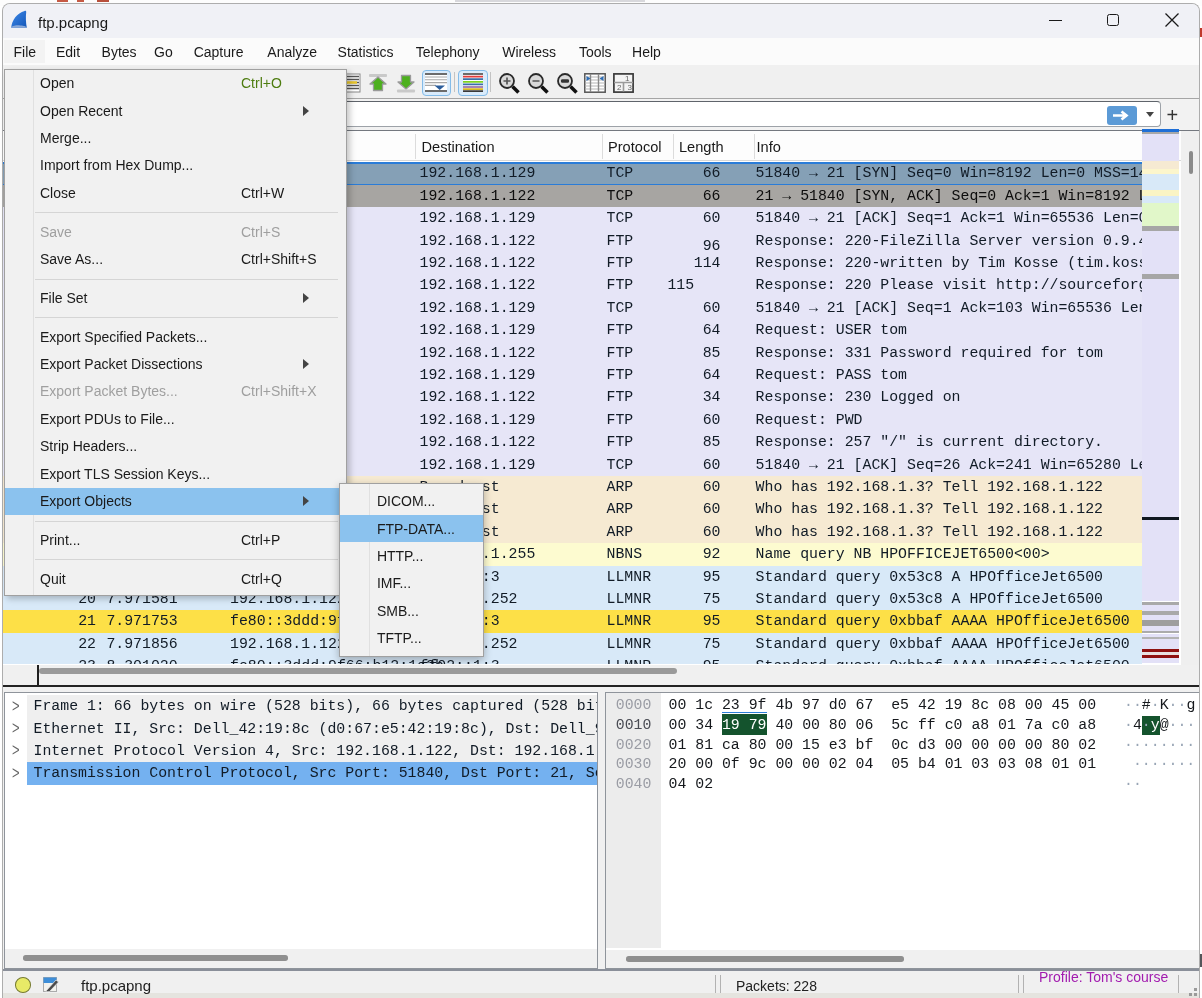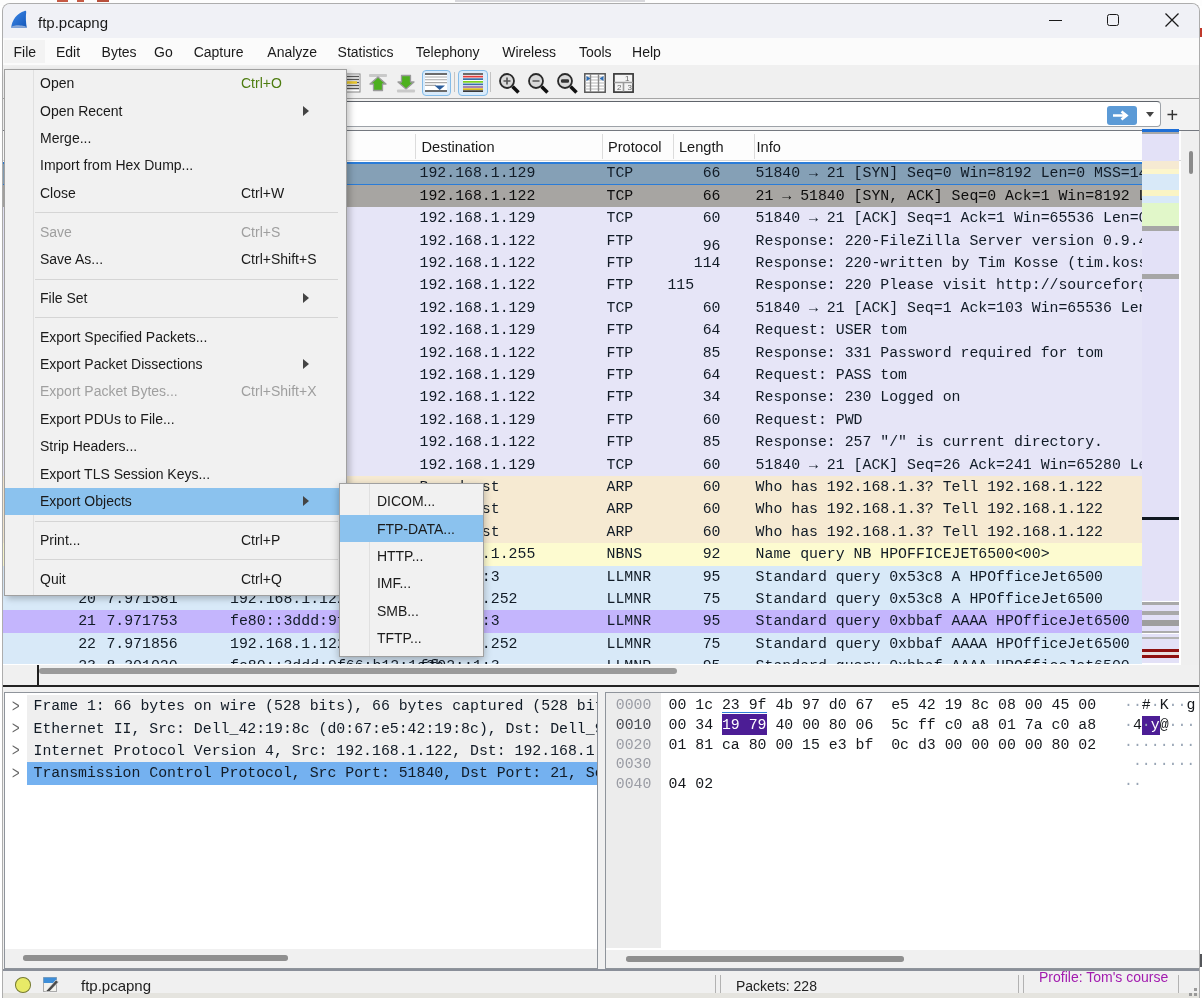--- a/index.html
+++ b/index.html
@@ -313,21 +313,21 @@
 </div>
 <div class="a" style="left:0;top:583.9px;width:1139px;height:23.0px;background:#d8e9f8;overflow:hidden">
 <div class="a mono" style="left:38px;top:3.2px;width:55px;text-align:right;color:#111b26">20</div>
 <div class="a mono" style="left:103.4px;top:3.2px;color:#111b26">7.971581</div>
 <div class="a mono" style="left:227px;top:3.2px;color:#111b26">192.168.1.122</div>
 <div class="a mono" style="left:416.5px;top:3.2px;color:#111b26">224.0.0.252</div>
 <div class="a mono" style="left:603.5px;top:3.2px;color:#111b26">LLMNR</div>
 <div class="a mono" style="left:638px;top:3.2px;width:79.5px;text-align:right;color:#111b26">75</div>
 <div class="a mono" style="left:752.6px;top:3.2px;color:#111b26">Standard query 0x53c8 A HPOfficeJet6500</div>
 </div>
-<div class="a" style="left:0;top:606.3px;width:1139px;height:23.0px;background:#c4b5fd;overflow:hidden">
+<div class="a" style="left:0;top:606.3px;width:1139px;height:23.0px;background:#fde047;overflow:hidden">
 <div class="a mono" style="left:38px;top:3.2px;width:55px;text-align:right;color:#111b26">21</div>
 <div class="a mono" style="left:103.4px;top:3.2px;color:#111b26">7.971753</div>
 <div class="a mono" style="left:227px;top:3.2px;color:#111b26">fe80::3ddd:9f66:b12:1a2b</div>
 <div class="a mono" style="left:416.5px;top:3.2px;color:#111b26">ff02::1:3</div>
 <div class="a mono" style="left:603.5px;top:3.2px;color:#111b26">LLMNR</div>
 <div class="a mono" style="left:638px;top:3.2px;width:79.5px;text-align:right;color:#111b26">95</div>
 <div class="a mono" style="left:752.6px;top:3.2px;color:#111b26">Standard query 0xbbaf AAAA HPOfficeJet6500</div>
 </div>
 <div class="a" style="left:0;top:628.7px;width:1139px;height:23.0px;background:#d8e9f8;overflow:hidden">
 <div class="a mono" style="left:38px;top:3.2px;width:55px;text-align:right;color:#111b26">22</div>
@@ -399,31 +399,32 @@
     </div>
 <div class="a sans" style="left:9px;top:738.4px;font-size:13px;color:#666;transform:scaleY(1.4)">&gt;</div>
 <div class="a" style="left:24px;top:758.3px;width:570px;height:22.4px;background:#74b1f0;overflow:hidden">
       <div class="mono a" style="left:6.5px;top:3.2px">Transmission Control Protocol, Src Port: 51840, Dst Port: 21, Seq: 0, Len: 0</div>
     </div>
 <div class="a sans" style="left:9px;top:760.8px;font-size:13px;color:#666;transform:scaleY(1.4)">&gt;</div>
 <div class="a" style="left:19.7px;top:951px;width:265px;height:5.5px;background:#8f8f8f;border-radius:2.7px"></div>
 <div class="a" style="left:601.5px;top:688px;width:595.5px;height:277.4px;background:#fff;border:1px solid #8f949b;border-right:none"></div>
 <div class="a" style="left:602.5px;top:945.7px;width:593.5px;height:18.699999999999932px;background:#f0f0f0"></div>
 <div class="a" style="left:602.5px;top:689px;width:55px;height:255.29999999999995px;background:#ececec"></div>
-<style>.hexhl{background:#4c1d95;color:#fff} .dim{color:#98a5b5}</style>
+<style>.hexhl{background:#14532d;color:#fff} .dim{color:#98a5b5}</style>
 <div class="a mono" style="left:612.8px;top:692.2px;line-height:19.7px;color:#9a9ca4">0000</div>
 <div class="a mono" style="left:665.5px;top:692.2px;line-height:19.7px;color:#15181c">00 1c 23 9f 4b 97 d0 67  e5 42 19 8c 08 00 45 00</div>
 <div class="a mono" style="left:1121px;top:692.2px;line-height:19.7px;color:#15181c;width:76px;overflow:hidden"><span class="dim">··</span>#<span class="dim">·</span>K<span class="dim">··</span>g B</div>
 <div class="a mono" style="left:612.8px;top:711.9000000000001px;line-height:19.7px;color:#4a4c54">0010</div>
 <div class="a mono" style="left:665.5px;top:711.9000000000001px;line-height:19.7px;color:#15181c">00 34 <span class="hexhl" style="padding:2.5px 0">19 79</span> 40 00 80 06  5c ff c0 a8 01 7a c0 a8</div>
 <div class="a mono" style="left:1121px;top:711.9000000000001px;line-height:19.7px;color:#15181c;width:76px;overflow:hidden"><span class="dim">·</span>4<span class="hexhl" style="padding:2.5px 0"><span class="dim">·</span>y</span>@<span class="dim">···</span></div>
 <div class="a mono" style="left:612.8px;top:731.6px;line-height:19.7px;color:#9a9ca4">0020</div>
 <div class="a mono" style="left:665.5px;top:731.6px;line-height:19.7px;color:#15181c">01 81 ca 80 00 15 e3 bf  0c d3 00 00 00 00 80 02</div>
 <div class="a mono" style="left:1121px;top:731.6px;line-height:19.7px;color:#15181c;width:76px;overflow:hidden"><span class="dim">········</span> </div>
 <div class="a mono" style="left:612.8px;top:751.3000000000001px;line-height:19.7px;color:#9a9ca4">0030</div>
+<div class="a mono" style="left:665.5px;top:751.3000000000001px;line-height:19.7px;color:#15181c">20 00 0f 9c 00 00 02 04  05 b4 01 03 03 08 01 01</div>
 <div class="a mono" style="left:1121px;top:751.3000000000001px;line-height:19.7px;color:#15181c;width:76px;overflow:hidden"> <span class="dim">·······</span>  </div>
 <div class="a mono" style="left:612.8px;top:771.0px;line-height:19.7px;color:#9a9ca4">0040</div>
 <div class="a mono" style="left:665.5px;top:771.0px;line-height:19.7px;color:#15181c">04 02</div>
 <div class="a mono" style="left:1121px;top:771.0px;line-height:19.7px;color:#15181c;width:76px;overflow:hidden"><span class="dim">··</span></div>
 <div class="a" style="left:718.6px;top:707.6px;width:45px;height:1.8px;background:#2d7fd8"></div>
 <div class="a" style="left:623px;top:952.4px;width:278px;height:5.5px;background:#8f8f8f;border-radius:2.7px"></div>
 <div class="a" style="left:0;top:965.2px;width:1196px;height:1.6px;background:#8a8f99"></div>
 <div class="a" style="left:0;top:966.8px;width:1196px;height:22.600000000000023px;background:#f0f0f0"></div>
 <div class="a" style="left:0;top:989.4px;width:1196px;height:5.600000000000023px;background:#e5e4df"></div>
 <div class="a" style="left:12px;top:973px;width:16px;height:15.5px;background:#e8ea67;border:1.6px solid #757a32;border-radius:50%"></div>

